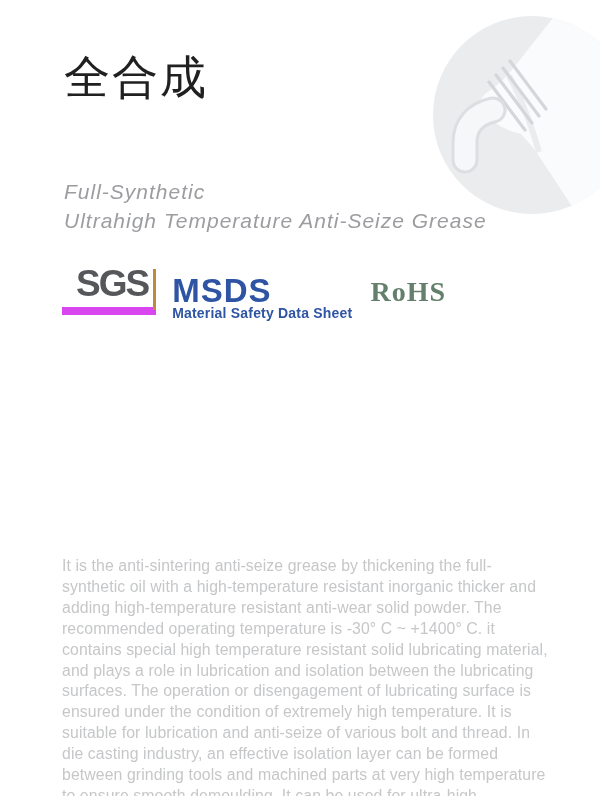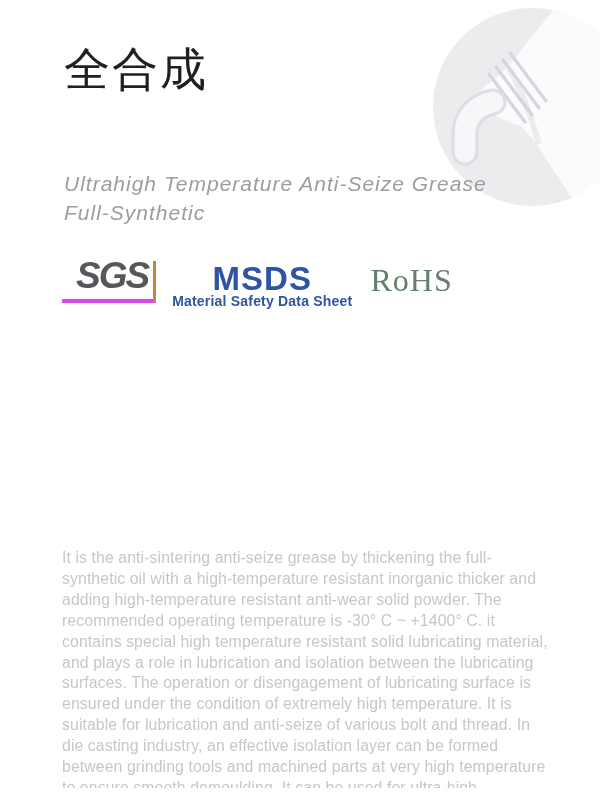--- a/index.html
+++ b/index.html
@@ -1,44 +1,44 @@
 <!DOCTYPE html>
 <html><head>
 <meta charset="utf-8">
 <style>
   html,body{margin:0;padding:0;background:#fff;}
   .page{
     position:relative;width:600px;height:788px;background:#ffffff;
-    overflow:hidden;font-family:"Liberation Sans",sans-serif;
+    overflow:hidden;font-family:"Liberation Sans",sans-serif;margin-top:8px;
   }
   
   .hero-circle{position:absolute;left:433px;top:8px;width:198px;height:198px;}
   
   .title-block{position:absolute;left:64px;top:40px;}
   .title-cn-1{display:block;font-size:46px;line-height:58px;font-weight:500;
     color:#202020;letter-spacing:2px;}
   .title-cn-2{display:block;font-size:46px;line-height:52px;font-weight:700;
     color:#b12d6b;letter-spacing:1px;}
   .subtitle-block{position:absolute;left:64px;top:169px;}
   .subtitle-line{display:block;font-size:21px;line-height:29px;font-style:italic;
     font-weight:500;color:#9c9da0;letter-spacing:1px;}
   
   .certs{position:absolute;left:62px;top:256px;display:flex;align-items:flex-end;}
-  .sgs{position:relative;padding:0 8px 3px 14px;border-bottom:4px solid #d946ef;font-style:italic;}
+  .sgs{position:relative;padding:0 8px 3px 14px;border-bottom:8px solid #d946ef;}
   .sgs-text{font-size:37px;line-height:40px;font-weight:800;letter-spacing:-2px;
     color:#56575b;}
   .sgs-vline{position:absolute;right:0;top:5px;bottom:-3px;width:3px;background:#c18a3a;}
-  .msds{margin-left:16px;display:flex;flex-direction:column;align-items:center;
+  .msds{margin-left:16px;display:flex;flex-direction:column;align-items:flex-start;
     margin-bottom:-3px;}
   .msds-text{font-size:33px;line-height:33px;font-weight:800;color:#2e54a3;
     letter-spacing:1px;}
   .msds-caption{font-size:14px;line-height:10px;font-weight:700;color:#2e54a3;
     letter-spacing:0.2px;margin-top:1px;white-space:nowrap;}
-  .rohs{margin-left:18px;font-family:"Liberation Serif",serif;font-size:32px;
-    line-height:42px;font-weight:400;color:#647f6b;letter-spacing:1px;margin-bottom:2px;}
+  .rohs{margin-left:18px;font-family:"Liberation Serif",serif;font-size:28px;
+    line-height:42px;font-weight:700;color:#647f6b;letter-spacing:1px;margin-bottom:2px;}
   
   .desc-cn{position:absolute;left:62px;top:318px;width:480px;margin:0;
     font-size:20.5px;line-height:27.6px;color:#3b3b3d;text-align:justify;
     font-weight:500;word-break:break-all;letter-spacing:0px;}
   .desc-en{position:absolute;left:62px;top:548px;width:488px;margin:0;
     font-size:15.8px;line-height:20.9px;color:#c6c7c9;text-align:left;
     letter-spacing:0.1px;}
 </style>
 </head>
 <body>
@@ -69,22 +69,22 @@
         <path d="M60,94 C42,98 32,110 32,126 L32,144" stroke="#f6f7f8" stroke-width="21" fill="none" stroke-linecap="round"></path>
       </g>
     </svg>
   </div>
 
   <h1 class="title-block" style="margin:0;">
     <span class="title-cn-1">全合成</span>
   </h1>
 
   <div class="subtitle-block">
+    <span class="subtitle-line">Full-Synthetic</span>
     <span class="subtitle-line">Ultrahigh Temperature Anti-Seize Grease</span>
-    <span class="subtitle-line">Full-Synthetic</span>
   </div>
 
   <div class="certs">
     <div class="sgs">
       <span class="sgs-text">SGS</span>
       <i class="sgs-vline"></i>
     </div>
     <div class="msds">
       <span class="msds-text">MSDS</span>
       <span class="msds-caption">Material Safety Data Sheet</span>

